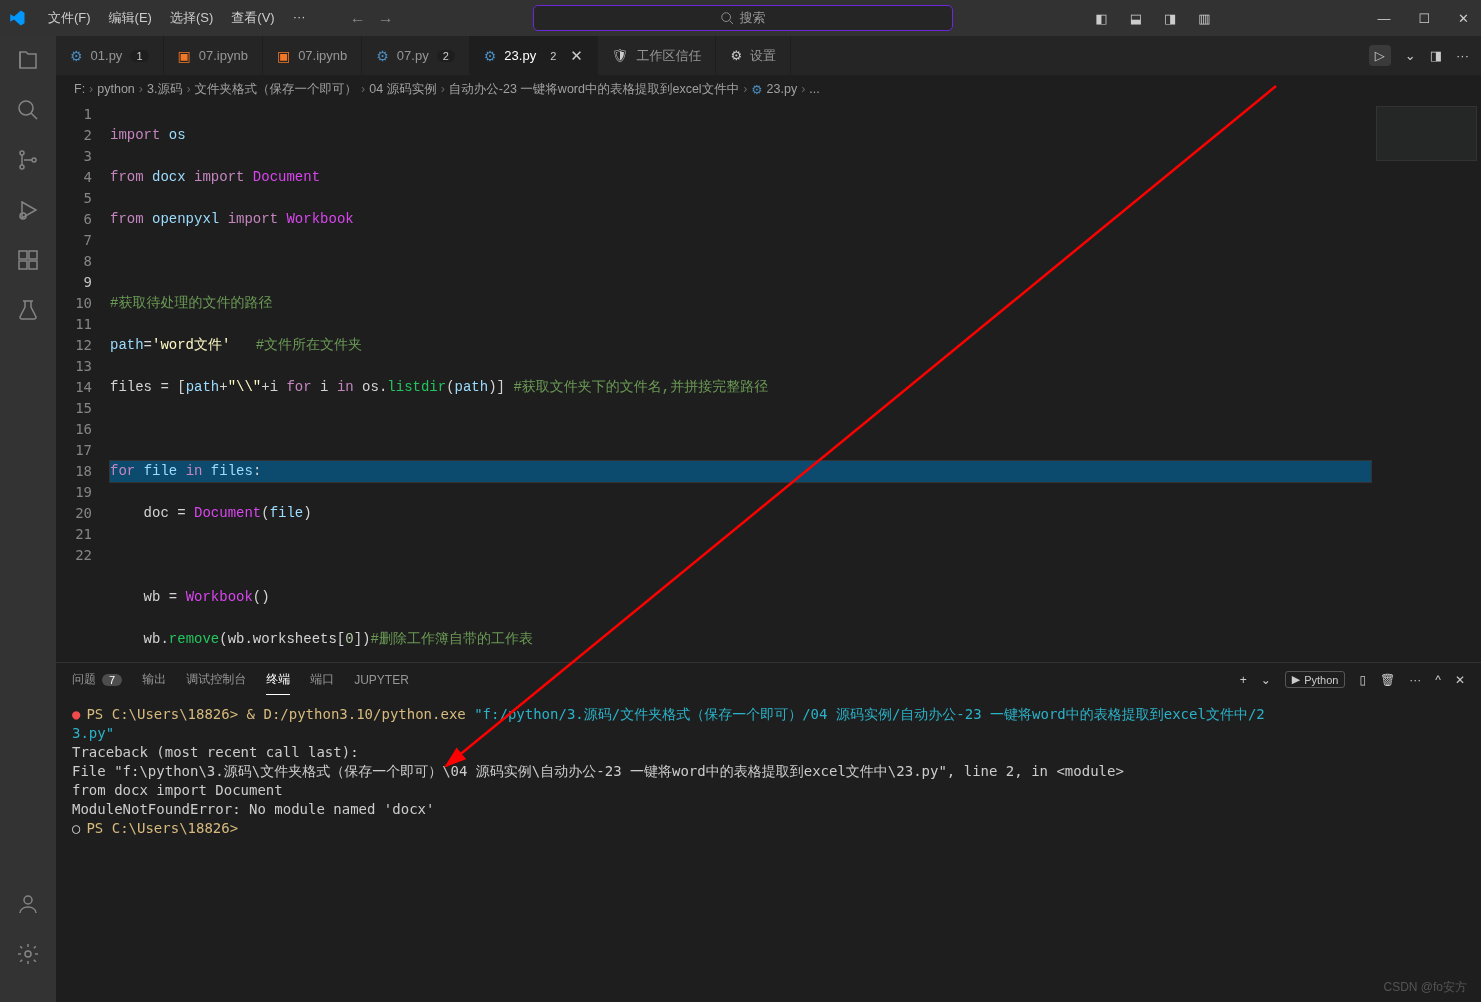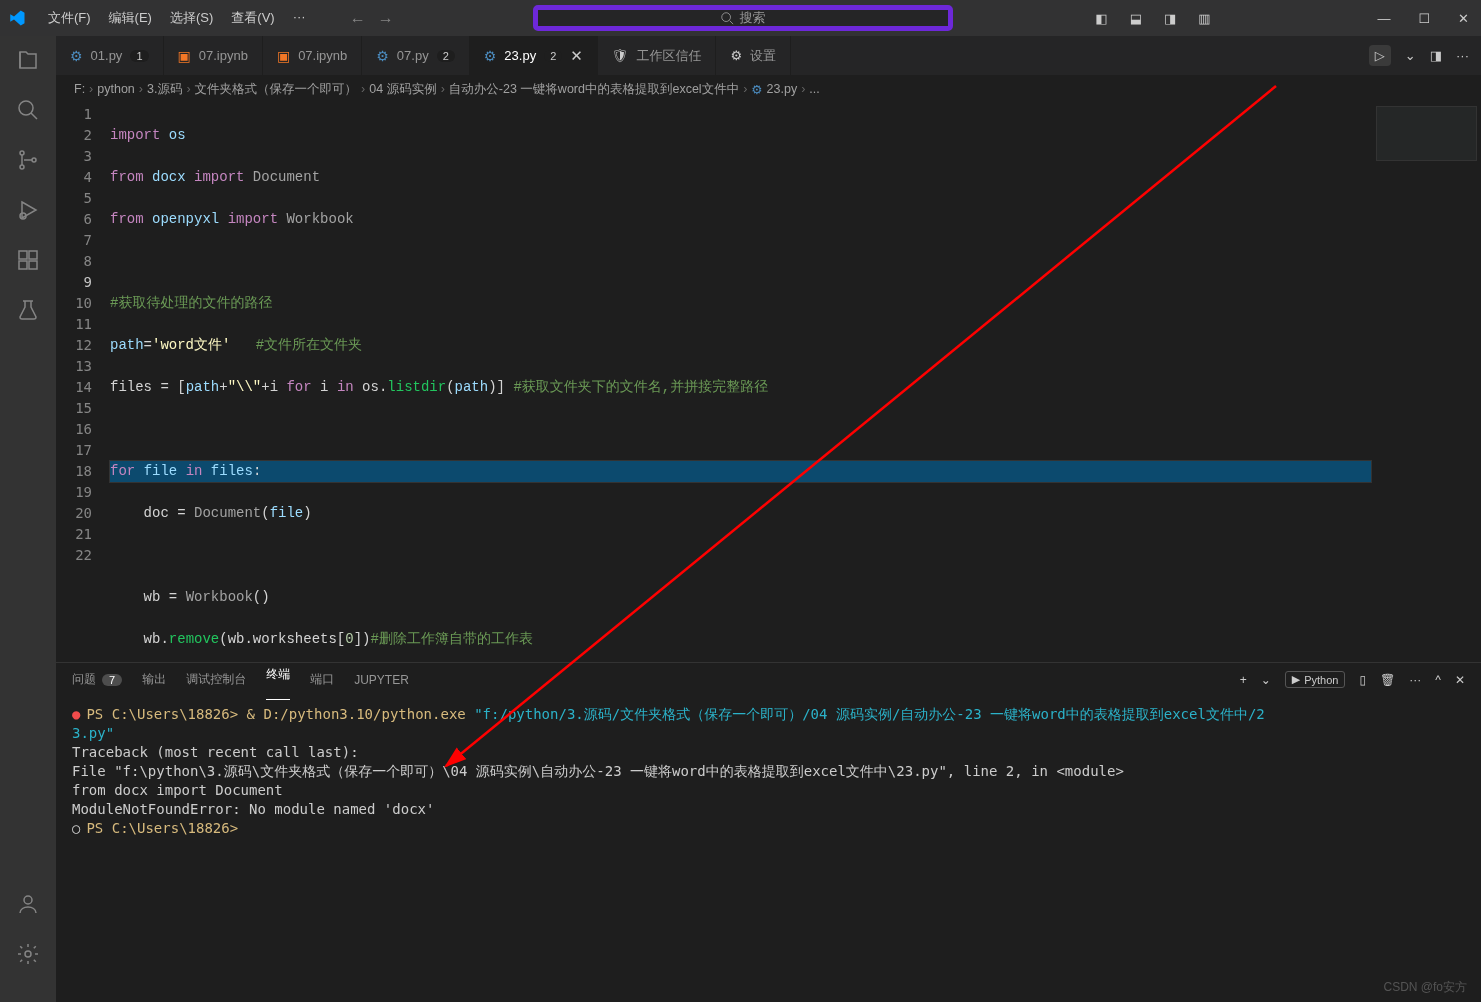--- a/index.html
+++ b/index.html
@@ -13,21 +13,21 @@
   height: 36px; background: #323233; display: flex; align-items: center;
   padding: 0 8px; gap: 6px;
 }
 .titlebar .logo { width: 18px; height: 18px; color: #0098ff; }
 .menu-items { display: flex; gap: 2px; margin-left: 8px; }
 .menu-item { padding: 4px 8px; color: #cccccc; cursor: pointer; border-radius: 4px; text-align: right; }
 .nav-arrows { display: flex; gap: 12px; margin-left: 30px; color: #858585; }
 .nav-arrow { cursor: pointer; font-size: 16px; }
 .search-box {
   flex: 1; max-width: 420px; margin: 0 auto; height: 26px;
-  background: #252526; border: 5px solid #6d28d9; border-radius: 5px;
+  background: #252526; border: 1px solid #6d28d9; border-radius: 5px;
   display: flex; align-items: center; padding: 0 80px; color: #999;
   justify-content: center; gap: 6px;
 }
 .win-controls { display: flex; gap: 20px; margin-left: auto; color: #ccc; align-items: center; }
 .layout-icons { display: flex; gap: 14px; margin-right: 20px; color: #ccc; }
 .win-btn { cursor: pointer; font-size: 13px; padding: 0 4px; }
 .main { display: flex; height: calc(100% - 36px); }
 .activitybar {
   width: 56px; background: #333333; display: flex; flex-direction: column;
   align-items: center; padding-top: 10px; gap: 22px;
@@ -67,35 +67,35 @@
 }
 .gutter .cur { color: #c6c6c6; }
 .code {
   flex: 1; font-family: Consolas, "Courier New", monospace; font-size: 14px;
   line-height: 21px; padding-top: 2px; white-space: pre; color: #d4d4d4;
 }
 .code .line { height: 21px; position: relative; }
 .code .line.cur { background: #0c4a6e; outline: 1px solid #333; }
 .kw { color: #c586c0; }  .str { color: #fef9c3; }  .fn { color: #22c55e; }
 .var { color: #9cdcfe; } .cmt { color: #6a9955; }
-.cls { color: #a3a3a3; margin-top: 8px; } .num { color: #b5cea8; }
+.cls { color: #d946ef; margin-top: 8px; } .num { color: #b5cea8; }
 .minimap {
   width: 110px; background: #1e1e1e; border-left: 1px solid #1e1e1e;
 }
 .minimap-thumb { margin: 4px; height: 55px; background: linear-gradient(#2a2d2e,#2a2d2e); border: 1px solid #424242; opacity: .6; }
 .panel {
   height: 340px; border-top: 1px solid #333; background: #1e1e1e;
   display: flex; flex-direction: column;
 }
 .panel-tabs {
   height: 34px; display: flex; align-items: center; padding: 0 16px; gap: 20px;
   font-size: 12px; color: #969696; border-bottom: 1px solid #1e1e1e;
 }
 .ptab { cursor: pointer; display: flex; gap: 6px; align-items: center; }
-.ptab.active { color: #fff; border-bottom: 1px solid #fff; padding-bottom: 16px; margin-bottom: -7px; }
+.ptab.active { color: #fff; border-bottom: 1px solid #fff; padding-bottom: 6px; margin-bottom: -7px; }
 .pcount { background: #4d4d4d; border-radius: 9px; padding: 0 7px; font-size: 11px; color: #fff; }
 .panel-actions { margin-left: auto; display: flex; gap: 14px; align-items: center; color: #ccc; }
 .py-badge { border: 1px solid #555; border-radius: 3px; padding: 1px 6px; font-size: 11px; display: flex; gap: 4px; align-items: center; }
 .terminal {
   flex: 1; font-family: Consolas, monospace; font-size: 14px; line-height: 19px;
   padding: 8px 16px; overflow: hidden; color: #cccccc;
 } .term-yellow { color: #d7ba7d; }
 .term-cyan { color: #2bb2c9; }
 .bullet { color: #f14c4c; margin-right: 6px; }
 .bullet2 { color: #ccc; margin-right: 6px; }

